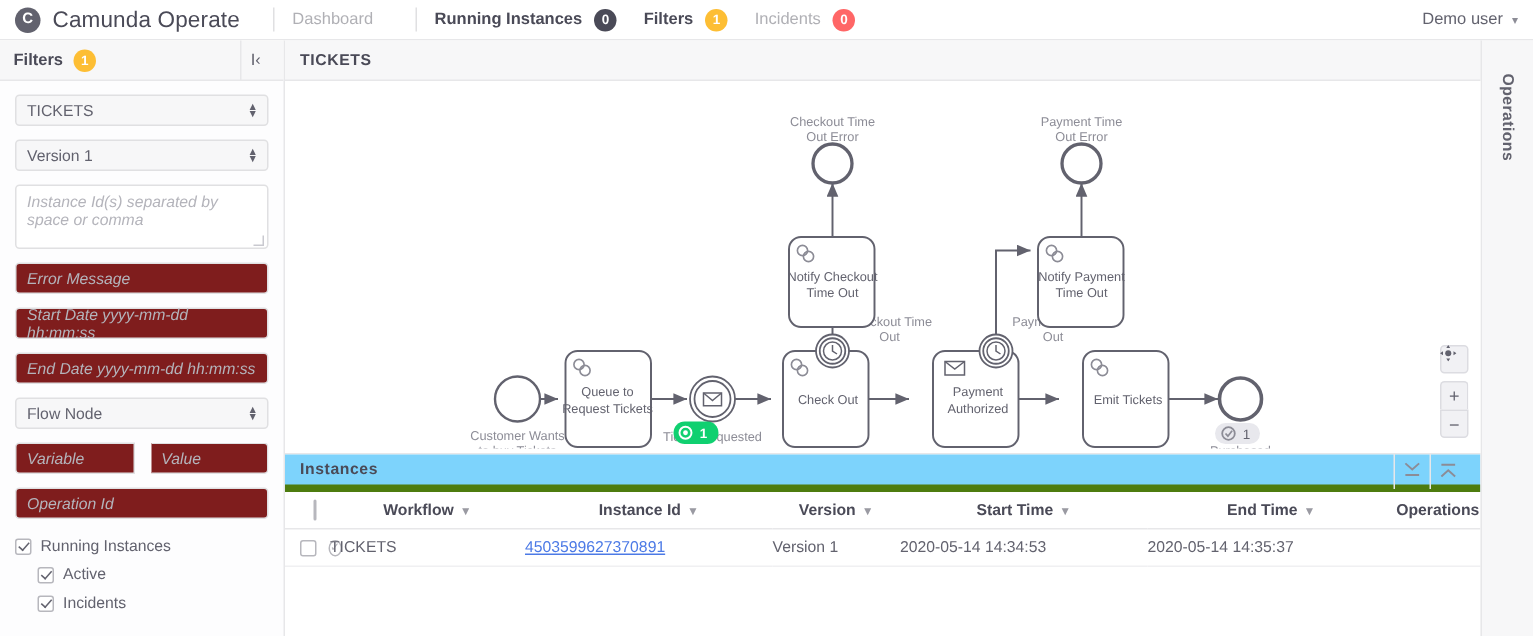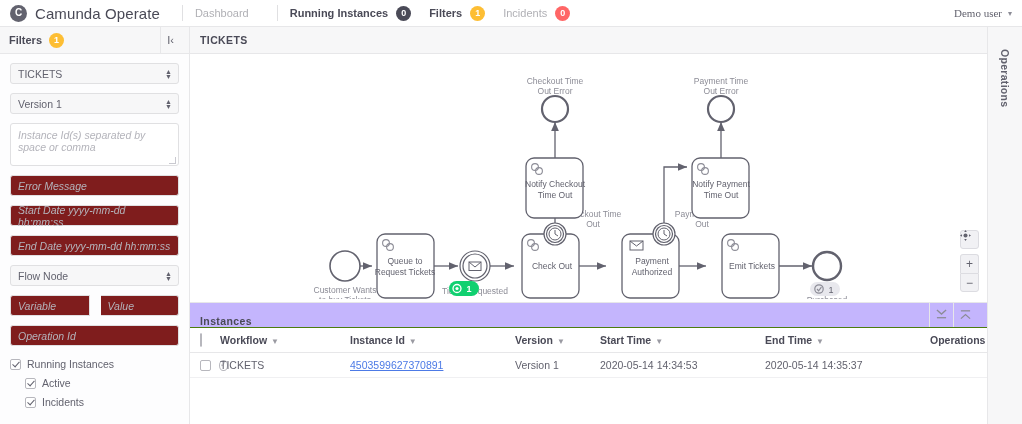--- a/index.html
+++ b/index.html
@@ -41,21 +41,21 @@
   .badge {
     display: inline-flex; align-items: center; justify-content: center;
     min-width: 15px; height: 15px; padding: 0 4px;
     border-radius: 8px; font-size: 9px; font-weight: bold; color: #fff;
     line-height: 1;
   }
   .badge.dark { background: #4a4a57; }
   .badge.orange { background: #fdbe34; color: #fff; }
   .badge.red { background: #ff6666; }
   .spacer { flex: 1; }
-  .user { font-size: 11px; color: #62626e; display: flex; align-items: center; gap: 6px; cursor: pointer; font-family: Liberation Serif, serif; }
+  .user { font-size: 11px; color: #62626e; display: flex; align-items: center; gap: 6px; cursor: pointer; }
   .caret { font-size: 8px; color: #8c8c96; }
 
   
   .body { flex: 1; display: flex; min-height: 0; position: relative; }
 
   
   .filters {
     width: 190px; min-width: 190px;
     background: #fdfdfe;
     border-right: 1px solid #e7e7e9;
@@ -155,32 +155,32 @@
     font-size: 12px; color: #62626e; cursor: pointer; line-height: 1;
   }
   .zgroup { display: flex; flex-direction: column; }
   .zgroup .zbtn:first-child { border-radius: 3px 3px 0 0; border-bottom: none; }
   .zgroup .zbtn:last-child { border-radius: 0 0 3px 3px; }
 
   
   .instances { height: 122px; min-height: 122px; display: flex; flex-direction: column; background: #fff; border-top: 1px solid #e7e7e9; }
   .inst-head {
     height: 25px; min-height: 25px;
-    display: flex; align-items: flex-end; padding: 0 10px;
-    background: #c4b5fd; border-bottom: 1px solid #4d7c0f;
+    display: flex; align-items: center; padding: 0 10px;
+    background: #7dd3fc; border-bottom: 5px solid #4d7c0f;
   }
   .inst-actions { margin-left: auto; display: flex; height: 25px; }
   .iconbtn {
     width: 24px; height: 25px;
     display: flex; align-items: center; justify-content: center;
     border-left: 1px solid #e7e7e9; cursor: pointer; color: #8c8c96;
   }
   table.grid { width: 100%; border-collapse: collapse; table-layout: fixed; }
   table.grid th {
-    font-size: 10.5px; font-weight: bold; color: #4a4a57; text-align: left;
+    font-size: 10.5px; font-weight: bold; color: #4a4a57; text-align: center;
     padding: 6px 0 6px 0; border-bottom: 1px solid #e7e7e9;
     background: #fff; white-space: nowrap;
   }
   table.grid td {
     font-size: 10.5px; color: #62626e; padding: 6px 0;
     border-bottom: 1px solid #f0f0f2; white-space: nowrap;
   }
   .sortcaret { color: #9a9aa2; font-size: 8px; margin-left: 4px; }
   .cell-pad { padding-left: 10px; }
   .link { color: #4c7ae6; text-decoration: underline; cursor: pointer; }

